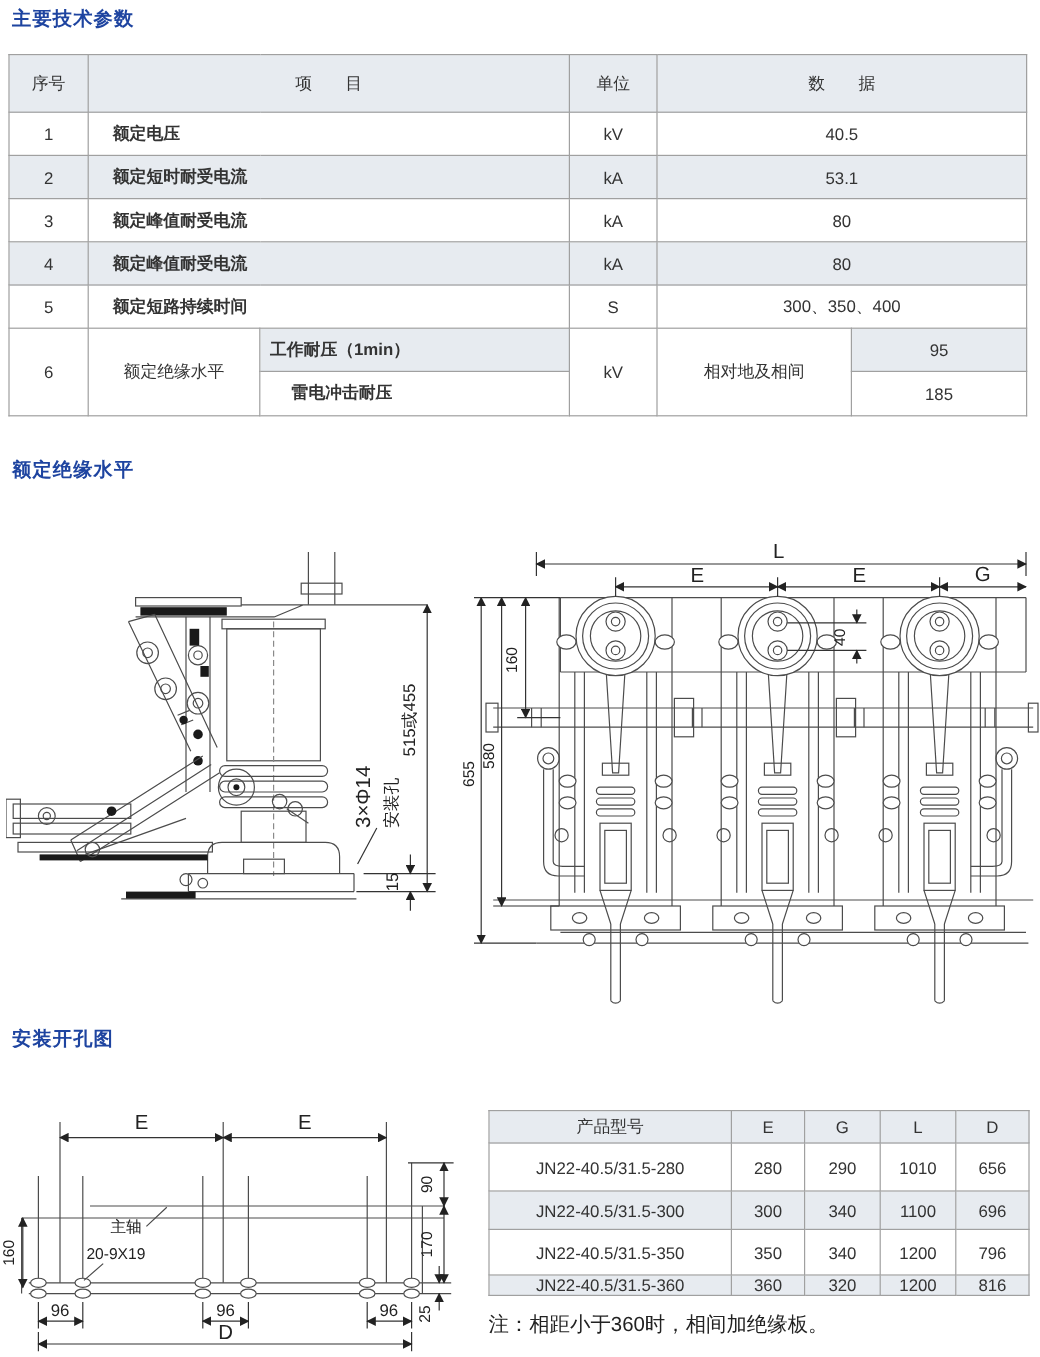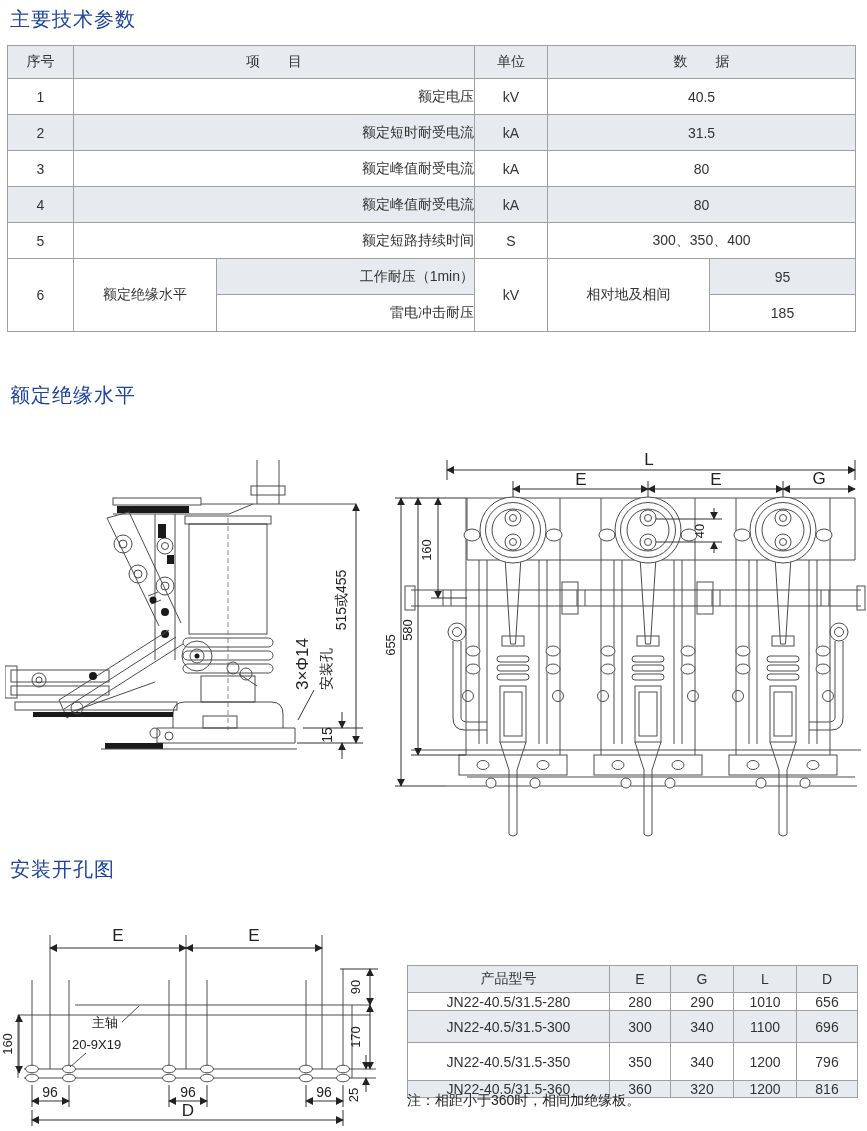--- a/index.html
+++ b/index.html
@@ -1,27 +1,27 @@
 <!DOCTYPE html>
 <html><head>
 <meta charset="utf-8">
 <style>
   html,body{margin:0;padding:0;}
   body{
     width:867px;height:1131px;position:relative;background:#fff;overflow:hidden;
     font-family:"Liberation Sans","DejaVu Sans",sans-serif;color:#333;
   }
-  .sec-title{position:absolute;font-size:20px;font-weight:normal;color:#1e44a0;letter-spacing:1px;}
+  .sec-title{position:absolute;font-size:16px;font-weight:bold;color:#1e44a0;letter-spacing:1px;}
   table{border-collapse:collapse;table-layout:fixed;}
   .tbl td,.tbl th{border:1px solid #a0a0a0;font-weight:normal;text-align:center;vertical-align:middle;font-size:14px;color:#333;padding:0;}
   .shade{background:#e7ebf0;}
   .t1{position:absolute;left:7px;top:45px;width:848px;}
-  .t1 .item{text-align:right;padding-left:20px;}
-  .t2{position:absolute;left:407px;top:925px;width:450px;margin-top:40px;}
-  .note{position:absolute;left:407px;top:1092px;font-size:14px;color:#222;}
+  .t1 .item{text-align:left;padding-left:20px;font-weight:bold;}
+  .t2{position:absolute;left:407px;top:925px;width:450px;}
+  .note{position:absolute;left:407px;top:1092px;font-size:17px;color:#222;}
   svg{position:absolute;}
   .dr{stroke:#4c4c4c;fill:none;stroke-width:1;}
   .dim{stroke:#333;fill:none;stroke-width:1;}
   .dk{fill:#1a1a1a;stroke:none;}
   .cl{stroke:#8a8a8a;stroke-dasharray:5 3;}
   .lbl{fill:#222;font-size:14px;stroke:none;font-family:"Liberation Sans","DejaVu Sans",sans-serif;}
   .big{font-size:17px;}
   .sm{font-size:13px;}
 </style>
 </head>
@@ -32,37 +32,37 @@
 <table class="tbl t1">
   <colgroup>
       <col style="width:66px">
       <col style="width:143px">
       <col style="width:258px">
       <col style="width:73px">
       <col style="width:162px">
       <col style="width:146px">
     </colgroup>
   <tbody>
-      <tr style="height:33px" class="shade">
+      <tr style="height:48px" class="shade">
     <th>序号</th>
     <th colspan="2">项　　目</th>
     <th>单位</th>
     <th colspan="2">数　　据</th>
   </tr>
   <tr style="height:36px">
     <td>1</td>
     <td colspan="2" class="item">额定电压</td>
     <td>kV</td>
     <td colspan="2">40.5</td>
   </tr>
   <tr style="height:36px" class="shade">
     <td>2</td>
     <td colspan="2" class="item">额定短时耐受电流</td>
     <td>kA</td>
-    <td colspan="2">31.5</td>
+    <td colspan="2">53.1</td>
   </tr>
   <tr style="height:36px">
     <td>3</td>
     <td colspan="2" class="item">额定峰值耐受电流</td>
     <td>kA</td>
     <td colspan="2">80</td>
   </tr>
   <tr style="height:36px" class="shade">
     <td>4</td>
     <td colspan="2" class="item">额定峰值耐受电流</td>
@@ -77,21 +77,21 @@
   </tr>
   <tr style="height:36px">
     <td rowspan="2">6</td>
     <td rowspan="2">额定绝缘水平</td>
     <td class="item shade" style="padding-left:8px">工作耐压（1min）</td>
     <td rowspan="2">kV</td>
     <td rowspan="2">相对地及相间</td>
     <td class="shade">95</td>
   </tr>
   <tr style="height:37px">
-    <td class="item" style="padding-left:36px">雷电冲击耐压</td>
+    <td class="item" style="padding-left:26px">雷电冲击耐压</td>
     <td>185</td>
   </tr>
 </tbody>
   </table>
 
 <div class="sec-title" style="left:10px;top:382px;">额定绝缘水平</div>
 
 <svg style="left:5px;top:428px;" width="372" height="350" viewBox="0 0 372 350">
   <defs>
     <marker id="arA" viewBox="0 0 10 10" refX="9" refY="5" markerWidth="8" markerHeight="8" orient="auto-start-reverse">
@@ -314,21 +314,21 @@
       <col style="width:61px">
     </colgroup>
   <tbody>
       <tr style="height:27px" class="shade">
     <th>产品型号</th>
     <th>E</th>
     <th>G</th>
     <th>L</th>
     <th>D</th>
   </tr>
-  <tr style="height:18px">
+  <tr style="height:40px">
     <td>JN22-40.5/31.5-280</td>
     <td>280</td>
     <td>290</td>
     <td>1010</td>
     <td>656</td>
   </tr>
   <tr style="height:32px" class="shade">
     <td>JN22-40.5/31.5-300</td>
     <td>300</td>
     <td>340</td>

